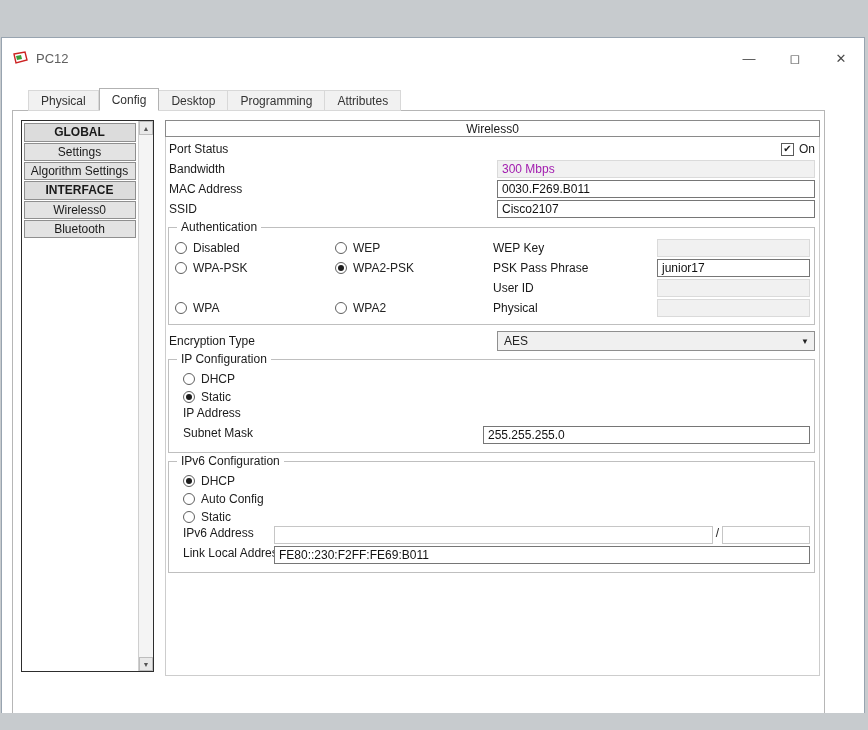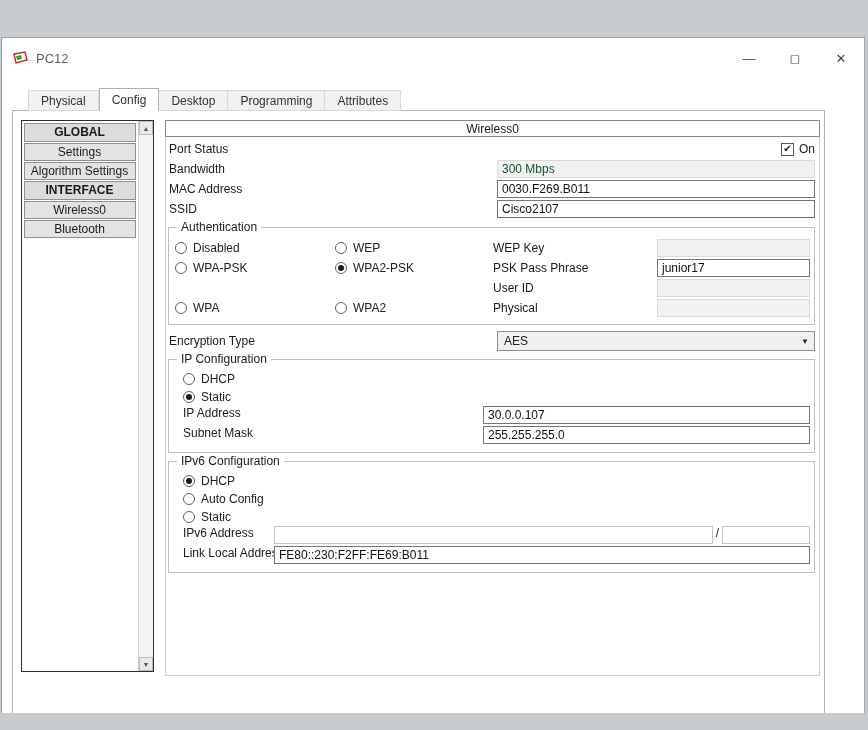--- a/index.html
+++ b/index.html
@@ -75,21 +75,21 @@
   }
   .prow { display: flex; align-items: center; height: 20px; padding: 0 4px 0 3px; }
   .plabel { width: 328px; flex-shrink: 0; color: #1a1a1a; }
   .spacer { flex: 1; }
   .field {
     flex: 1; height: 18px; display: flex; align-items: center;
     padding: 0 4px; font-size: 12px; background: #fff; overflow: hidden; white-space: nowrap;
   }
   .field.dark { border: 1px solid #767676; color: #111; }
   .field.light { border: 1px solid #c6c6c6; color: #111; }
-  .field.disabled { border: 1px solid #dadada; background: #f1f1f1; color: #14532d; }
+  .field.disabled { border: 1px solid #dadada; background: #f1f1f1; color: #a21caf; }
   
   .checkbox {
     width: 13px; height: 13px; border: 1px solid #5a5a5a; background: #fff;
     display: inline-flex; align-items: center; justify-content: center;
     font-size: 10px; color: #1a1a1a; flex-shrink: 0;
   }
   .checkbox.checked::after { content: "✔"; margin-top: -1px; }
   .cb-label { margin-left: 5px; }
   .radio {
     width: 12px; height: 12px; border: 1px solid #5f5f5f; border-radius: 50%;
@@ -286,21 +286,20 @@
         <div class="gb-radio-row">
           <span class="radio"></span>
           <span>DHCP</span>
         </div>
         <div class="gb-radio-row">
           <span class="radio checked"></span>
           <span>Static</span>
         </div>
         <div class="gb-frow">
           <div class="iplabel">IP Address</div>
-          <div class="field dark">30.0.0.107</div>
         </div>
         <div class="gb-frow">
           <div class="iplabel">Subnet Mask</div>
           <div class="field dark">255.255.255.0</div>
         </div>
       </div>
 
       <div class="groupbox">
         <div class="legend">IPv6 Configuration</div>
         <div class="gb-radio-row">

